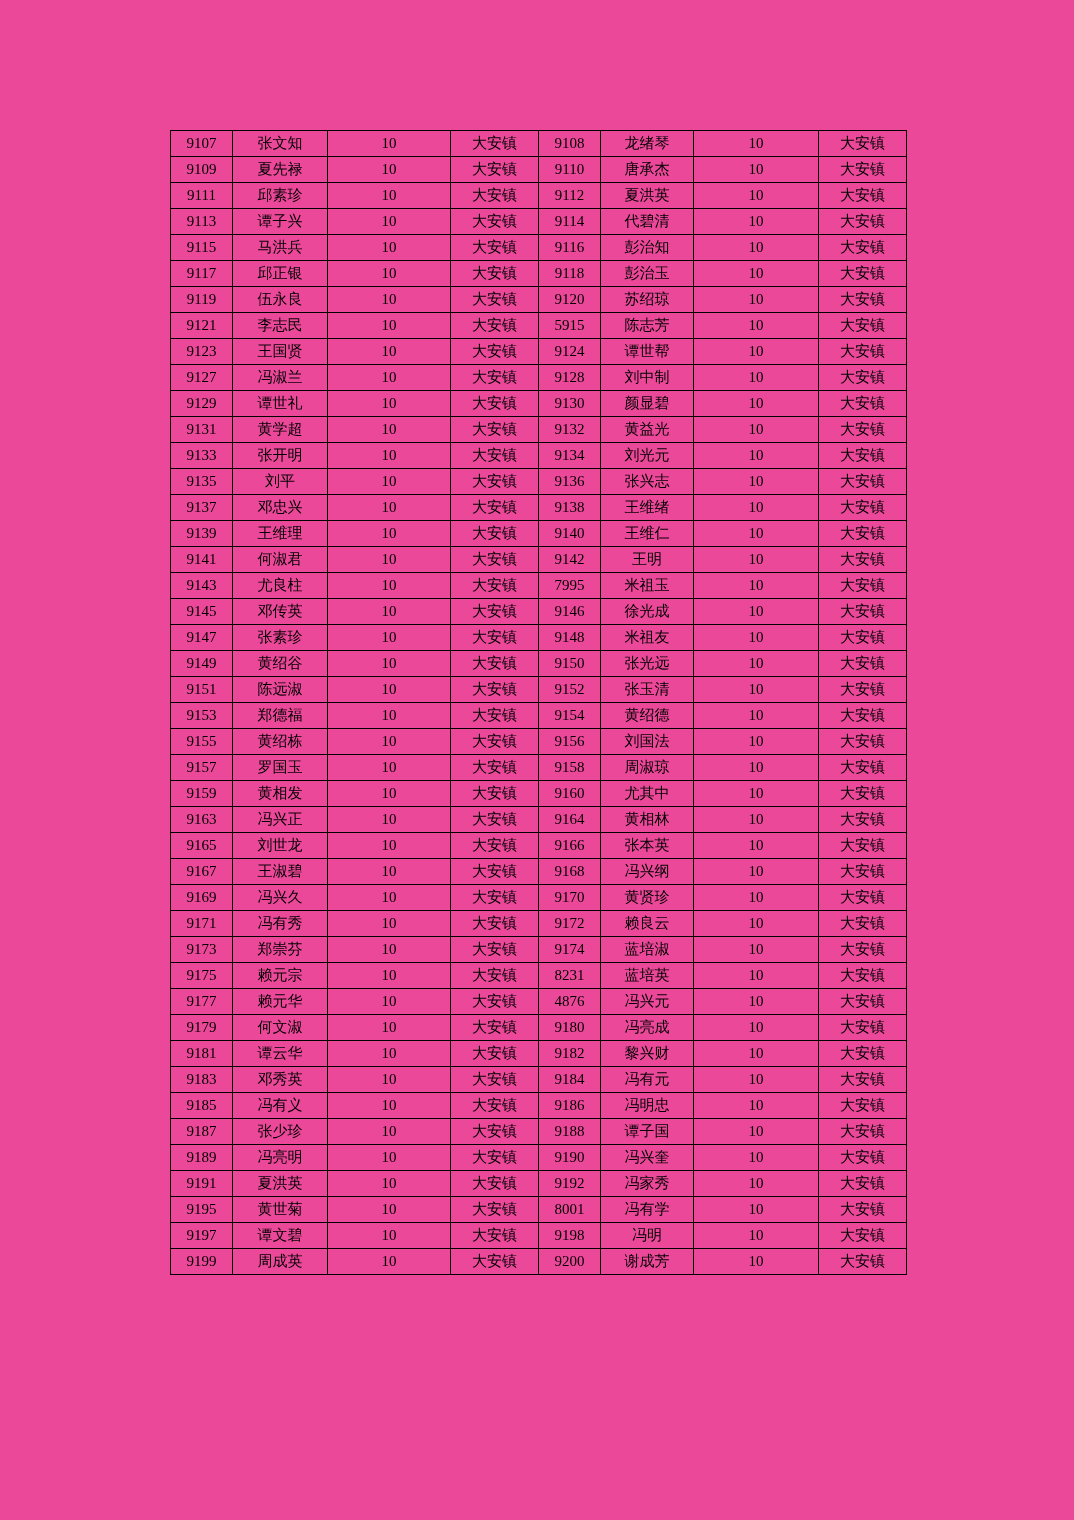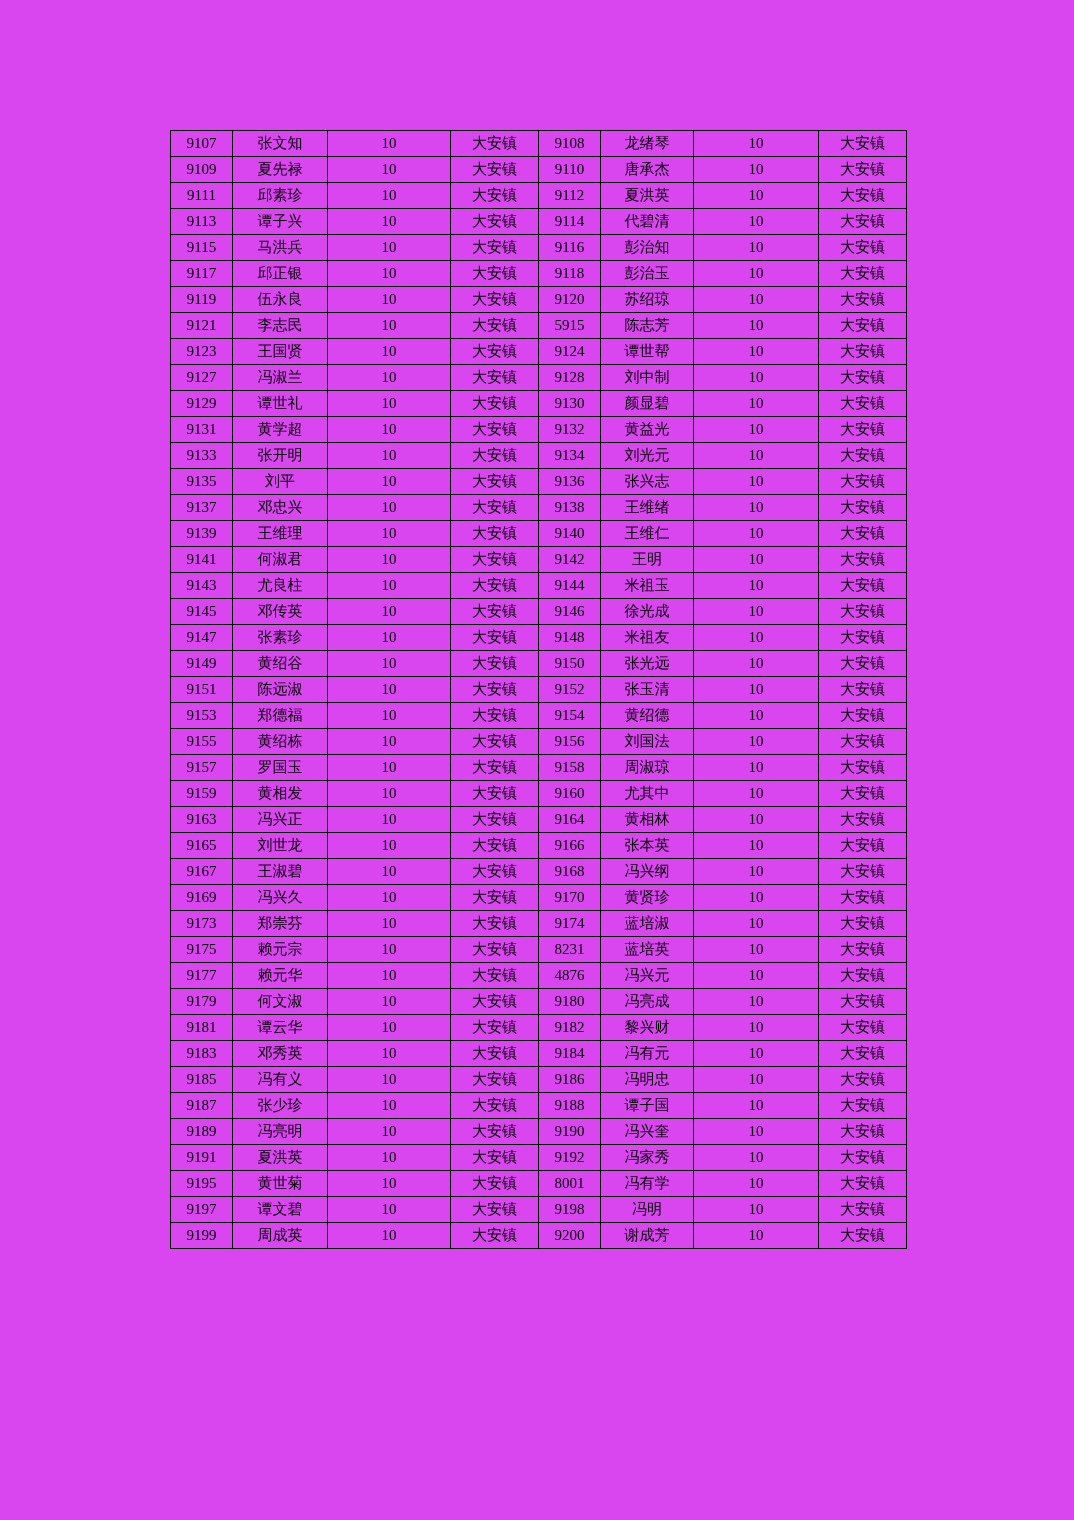--- a/index.html
+++ b/index.html
@@ -6,21 +6,21 @@
     margin: 0;
     padding: 0;
     background: #ffffff;
     font-family: "Liberation Serif", "DejaVu Serif", serif;
     color: #000000;
   }
   .page {
     position: relative;
     width: 1074px;
     height: 1520px;
-    background: #d946ef;
+    background: #ec4899;
     overflow: hidden;
   }
   table.roster {
     position: absolute;
     left: 170px;
     top: 130px;
     border-collapse: collapse;
     table-layout: fixed;
     width: 736px;
   }
@@ -220,21 +220,21 @@
           <td>9142</td>
           <td>王明</td>
           <td>10</td>
           <td>大安镇</td>
         </tr>
         <tr>
           <td>9143</td>
           <td>尤良柱</td>
           <td>10</td>
           <td>大安镇</td>
-          <td>9144</td>
+          <td>7995</td>
           <td>米祖玉</td>
           <td>10</td>
           <td>大安镇</td>
         </tr>
         <tr>
           <td>9145</td>
           <td>邓传英</td>
           <td>10</td>
           <td>大安镇</td>
           <td>9146</td>
@@ -342,20 +342,30 @@
           <td>10</td>
           <td>大安镇</td>
         </tr>
         <tr>
           <td>9169</td>
           <td>冯兴久</td>
           <td>10</td>
           <td>大安镇</td>
           <td>9170</td>
           <td>黄贤珍</td>
+          <td>10</td>
+          <td>大安镇</td>
+        </tr>
+        <tr>
+          <td>9171</td>
+          <td>冯有秀</td>
+          <td>10</td>
+          <td>大安镇</td>
+          <td>9172</td>
+          <td>赖良云</td>
           <td>10</td>
           <td>大安镇</td>
         </tr>
         <tr>
           <td>9173</td>
           <td>郑崇芬</td>
           <td>10</td>
           <td>大安镇</td>
           <td>9174</td>
           <td>蓝培淑</td>

